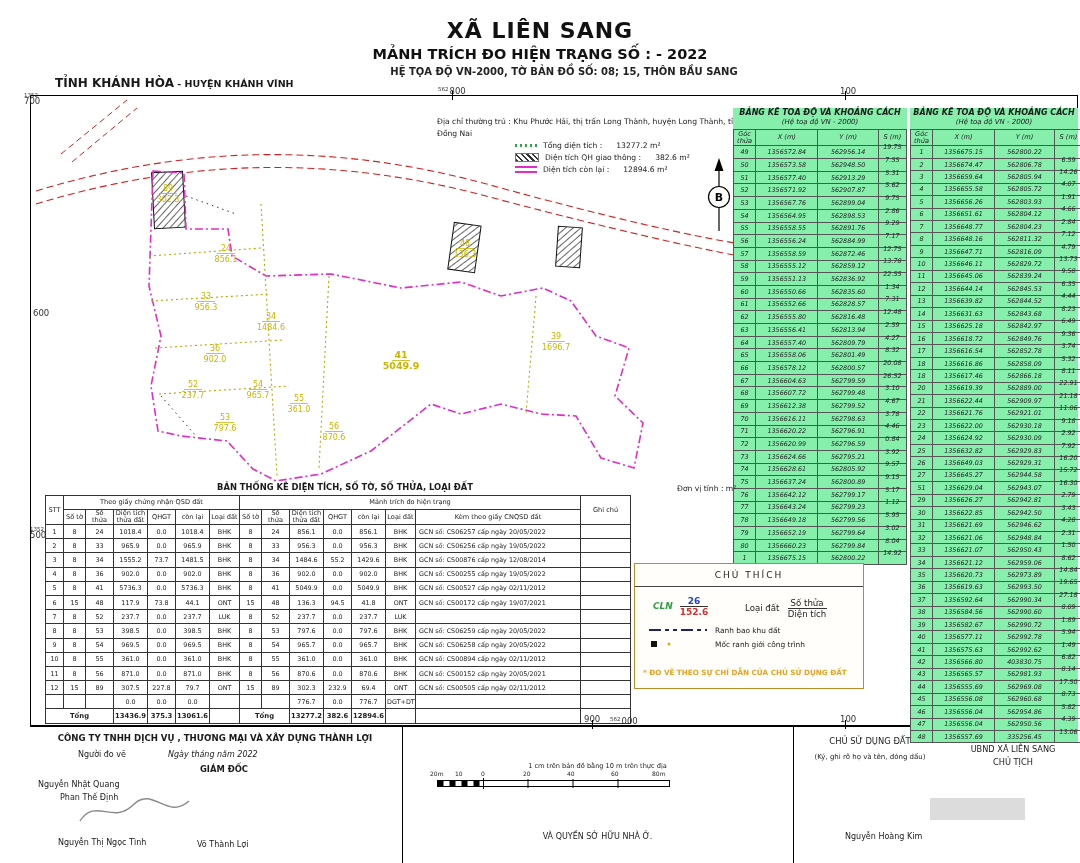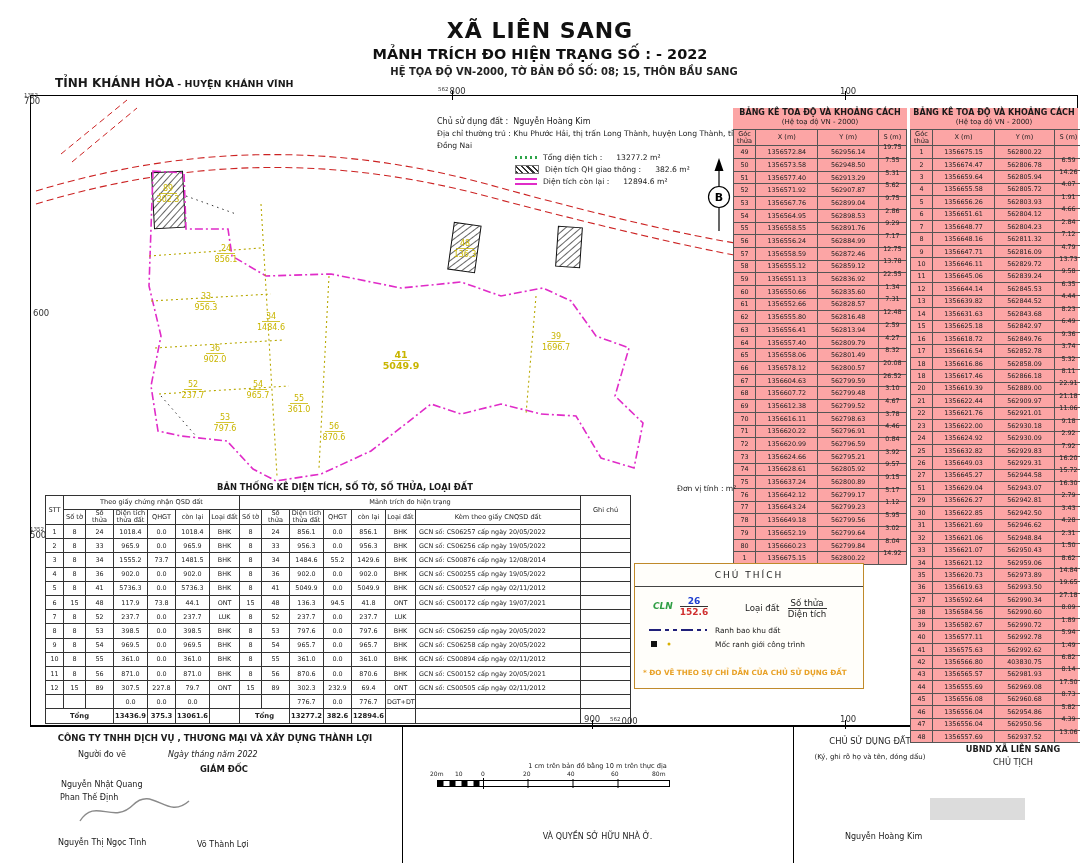--- a/index.html
+++ b/index.html
@@ -28,21 +28,21 @@
   
   .owner{left:437px;top:116px;width:316px;font-size:8px;line-height:1.55;z-index:5;}
   .owner .addr{font-size:7.6px;}
   .swrow{position:relative;margin-left:78px;height:12px;font-size:7.6px;}
   .sw{display:inline-block;width:22px;height:7px;margin-right:6px;vertical-align:middle;}
   .sw-total{background:repeating-linear-gradient(90deg,#2fa44a 0 2px,transparent 2px 5px);height:3px;}
   .sw-qh{border:1px solid #777;background:repeating-linear-gradient(45deg,#333 0 1.5px,#fff 1.5px 4px);}
   .sw-conlai{border-top:2px solid #e02cc8;border-bottom:2px solid #e02cc8;height:3px;}
   .swval{display:inline-block;margin-left:14px;}
   
-  .coord{position:absolute;background:#fca5a5;z-index:5;}
+  .coord{position:absolute;background:#86efac;z-index:5;font-style:italic;}
   .coord .ct-title{font-size:8px;font-weight:bold;text-align:center;line-height:1.3;}
   .coord .ct-sub{font-size:7px;text-align:center;margin-bottom:3px;}
   .coord table{border-collapse:collapse;width:100%;table-layout:fixed;}
   .coord th,.coord td{border:0.5px solid #555;text-align:center;font-size:6.4px;
       padding:0;white-space:nowrap;overflow:visible;color:#222;}
   .coord th{font-size:6.6px;font-weight:normal;height:15px;line-height:1.05;}
   .coord th.c0{white-space:normal;}
   .t1 td{height:11.7px;}
   .t2 td{height:11.45px;}
   .coord col.cg{width:22px}.coord col.cx{width:62px}.coord col.cy{width:60px}.coord col.cs{width:28px}
@@ -81,21 +81,21 @@
   .f-scale-title{left:402px;top:740px;width:391px;text-align:center;font-size:14px;font-weight:bold;}
   .f-scale-sub{left:402px;top:762px;width:391px;text-align:center;font-size:6.6px;}
   .scalewrap{left:437px;top:770px;width:245px;height:24px;}
   .scalewrap .slabel{position:absolute;top:0;font-size:6px;}
   .scalewrap svg{position:absolute;left:0;top:8px;}
   .disc1{left:402px;top:818px;width:391px;text-align:center;font-size:8px;color:#222;margin-top:48px;}
   .disc2{left:402px;top:832px;width:391px;text-align:center;font-size:8px;color:#222;}
   .f-owner-t{left:800px;top:736px;width:140px;text-align:center;font-size:8.4px;}
   .f-owner-s{left:792px;top:753px;width:156px;text-align:center;font-size:7px;}
   .f-date-r{left:950px;top:731px;width:126px;text-align:center;font-size:8px;font-style:italic;}
-  .f-ubnd{left:950px;top:744px;width:126px;text-align:center;font-size:8.2px;font-weight:bold;}
+  .f-ubnd{left:950px;top:744px;width:126px;text-align:center;font-size:8.2px;font-weight:normal;}
   .f-chutich{left:950px;top:757px;width:126px;text-align:center;font-size:8.2px;}
   .stamp{left:930px;top:798px;width:95px;height:22px;background:#dcdcdc;}
   .sig{left:75px;top:793px;}
 </style>
 </head>
 <body>
 
 <div class="sheet">
 
   <div class="abs title1">XÃ LIÊN SANG</div>
@@ -202,21 +202,20 @@
       <div class="glabel" style="left: 584px; top: 714px;"><span class="gbig">900</span></div>
       <div class="glabel" style="left: 610px; top: 716px;"><span class="gsmall">562</span><span class="gbig">000</span></div>
       <div class="glabel" style="left: 840px; top: 714px;"><span class="gbig">100</span></div>
     </div>
   <div class="tick" style="left:452px;top:91px;width:1px;height:9px;"></div>
   <div class="tick" style="left:845px;top:91px;width:1px;height:9px;"></div>
   <div class="tick" style="left:592px;top:720px;width:1px;height:9px;"></div>
   <div class="tick" style="left:845px;top:720px;width:1px;height:9px;"></div>
 
   <div class="abs owner">
-    <div><span>Chủ sử dụng đất :</span>&nbsp; <span>Nguyễn Hoàng Kim</span></div>
     <div class="addr">Địa chỉ thường trú : Khu Phước Hải, thị trấn Long Thành, huyện Long Thành, tỉnh Đồng Nai</div>
     <div class="swrow"><span class="sw sw-total"></span><span>Tổng diện tích :</span><span class="swval">13277.2 m²</span></div>
     <div class="swrow"><span class="sw sw-qh"></span><span>Diện tích QH giao thông :</span><span class="swval">382.6 m²</span></div>
     <div class="swrow"><span class="sw sw-conlai"></span><span>Diện tích còn lại :</span><span class="swval">12894.6 m²</span></div>
   </div>
 
   <div class="coord t1" style="left:733px;top:108px;width:174px;">
     <div class="ct-title">BẢNG KÊ TOA ĐỘ VÀ KHOẢNG CÁCH</div>
     <div class="ct-sub">(Hệ toạ độ VN - 2000)</div>
     <table>
@@ -734,21 +733,21 @@
           </tr>
           <tr>
             <td>47</td>
             <td>1356556.04</td>
             <td>562950.56</td>
             <td><span class="sv">4.39</span></td>
           </tr>
           <tr>
             <td>48</td>
             <td>1356557.69</td>
-            <td>562937.52</td>
+            <td>335256.45</td>
             <td><span class="sv">13.06</span></td>
           </tr>
         </tbody>
       </table>
   </div>
 
   <div class="abs stats-title">BẢN THỐNG KÊ DIỆN TÍCH, SỐ TỜ, SỐ THỬA, LOẠI ĐẤT</div>
   <div class="abs unit-note">Đơn vị tính :  m²</div>
   <div class="abs stats">
     <table>
@@ -1059,21 +1058,21 @@
   </div>
 
   <div class="abs footer-line"></div>
   <div class="vline" style="left:402px;top:725px;height:138px;"></div>
   <div class="vline" style="left:793px;top:725px;height:138px;"></div>
 
   <div class="abs f-company">CÔNG TY TNHH DỊCH VỤ , THƯƠNG MẠI VÀ XÂY DỰNG THÀNH LỢI</div>
   <div class="abs f-role">Người đo vẽ</div>
   <div class="abs f-date-l">Ngày     tháng     năm 2022</div>
   <div class="abs f-director">GIÁM ĐỐC</div>
-  <div class="f-name" style="left:61px;top:780px;">Nguyễn Nhật Quang</div>
+  <div class="f-name" style="left:38px;top:780px;">Nguyễn Nhật Quang</div>
   <div class="f-name" style="left:60px;top:793px;">Phan Thế Định</div>
   <div class="f-name" style="left:58px;top:838px;">Nguyễn Thị Ngọc Tình</div>
   <div class="f-name" style="left:197px;top:840px;">Võ Thành Lợi</div>
   <div class="abs sig">
     <svg width="120" height="36">
         <path d="M5,28 C 20,4 38,32 58,12 S 92,28 114,8" fill="none" stroke="#8a8a8a" stroke-width="1.4"></path>
       </svg>
   </div>
 
   <div class="abs f-scale-sub">1 cm trên bản đồ bằng 10 m trên thực địa</div>

